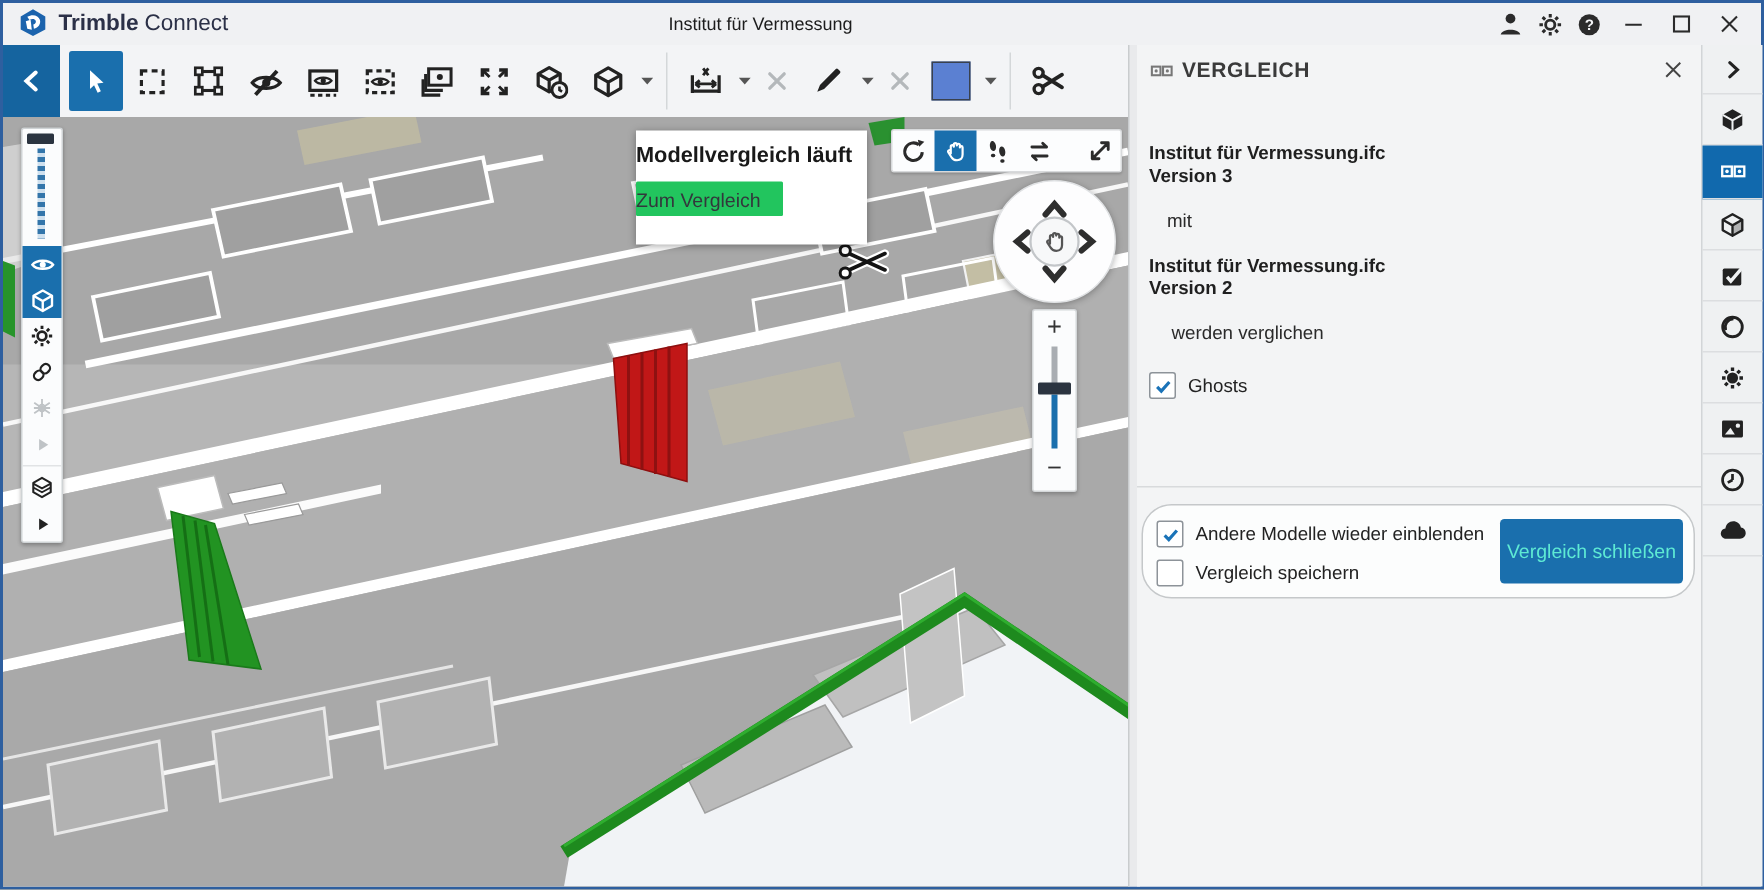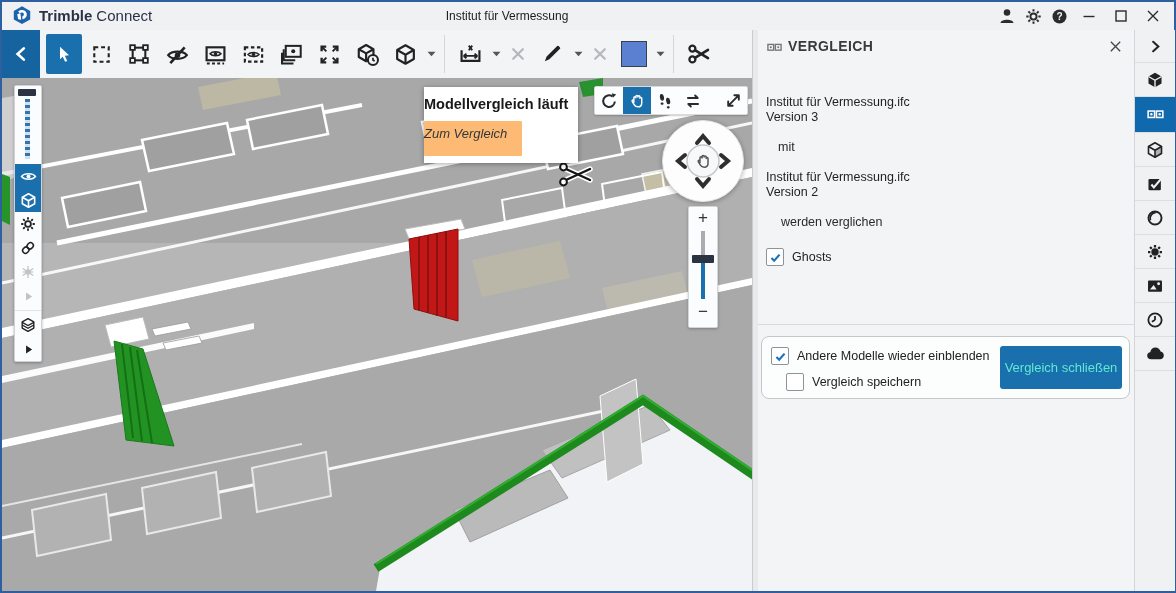--- a/index.html
+++ b/index.html
@@ -36,22 +36,22 @@
   .vslider .track{position:absolute;left:10px;top:13px;width:5px;height:60px;
       background:repeating-linear-gradient(180deg,#3375aa 0 3px,#cfe0ee 3px 6px);}
   .vbtn{width:26px;height:24px;display:flex;align-items:center;justify-content:center;color:#222;}
   .vbtn.on{background:#1a6fad;color:#fff;}
   .vbtn.off{color:#bfc3c6;}
   .vdiv{height:1px;background:#e1e3e5;margin:2px 0;}
   
   .popup{position:absolute;left:422px;top:9px;width:154px;height:76px;background:#fff;
          box-shadow:0 1px 5px rgba(0,0,0,.35);text-align:left;}
   .popup-title{margin-top:9px;font-size:14.5px;font-weight:700;color:#191919;}
-  .popup-btn{margin-top:9px;display:inline-block;width:98px;height:35px;line-height:25px;
-             background:#fdba74;color:#33373c;font-size:13px;border-radius:1px;font-style:italic;}
+  .popup-btn{margin-top:9px;display:inline-block;width:98px;height:23px;line-height:25px;
+             background:#22c55e;color:#33373c;font-size:13px;border-radius:1px;}
   
   .navbar{position:absolute;left:592px;top:8px;width:152px;height:27px;background:#fcfdfe;
           border:1px solid #d8dadc;border-radius:2px;display:flex;box-shadow:0 1px 2px rgba(0,0,0,.2);}
   .navbtn{width:28px;height:27px;display:flex;align-items:center;justify-content:center;color:#2b2b2b;}
   .navbtn.on{background:#1a6fad;color:#fff;}
   .navbtn.last{margin-left:12px;}
   
   .wheel{position:absolute;left:660px;top:42px;width:80px;height:80px;border-radius:50%;
          background:#fdfdfe;border:1px solid #e0e2e4;box-shadow:0 1px 5px rgba(0,0,0,.3);}
   
@@ -65,29 +65,29 @@
   .ztrack .zhandle{position:absolute;left:3px;top:26px;width:22px;height:8px;background:#2b3440;border-radius:1px;}
   
   .vdivider{position:absolute;left:752px;top:30px;width:6px;bottom:2px;background:#e9eaec;
             border-left:1px solid #c9ccce;border-right:1px solid #c9ccce;}
   
   .panel{position:absolute;left:758px;top:30px;width:376px;bottom:2px;background:#f3f4f5;}
   .p-head{position:absolute;left:0;top:0;right:0;height:30px;text-align:center;}
   .p-head .cmp{position:absolute;left:8px;top:9px;color:#777;}
   .p-title{position:absolute;left:30px;top:8px;font-size:14px;font-weight:700;letter-spacing:.4px;color:#3a3a3a;}
   .p-close{position:absolute;right:10px;top:7px;width:18px;height:18px;color:#444;display:flex;align-items:center;justify-content:center;}
-  .p-bold{position:absolute;left:8px;font-size:12.5px;font-weight:400;color:#1f1f1f;line-height:15px;}
+  .p-bold{position:absolute;left:8px;font-size:12.5px;font-weight:700;color:#1f1f1f;line-height:15px;}
   .p-reg{position:absolute;left:8px;font-size:12.5px;color:#2a2a2a;padding-left:12px;}
   .cbrow{position:absolute;display:flex;align-items:center;gap:8px;}
   .cbox{width:16px;height:16px;background:#fff;border:1px solid #8d9399;border-radius:2px;
         display:flex;align-items:center;justify-content:center;flex:none;}
   .cbl{font-size:12.5px;color:#222;}
   .p-div{position:absolute;left:0;right:0;top:294px;height:1px;background:#d8dadc;}
   .p-card{position:absolute;left:3px;top:306px;width:367px;height:61px;background:#fcfdfd;
-          border:1px solid #c5c8ca;border-radius:8px;}
+          border:1px solid #c5c8ca;border-radius:20px;}
   .p-btn{position:absolute;right:7px;top:9px;width:122px;height:43px;background:#1a6fad;color:#5eead4;
          border-radius:3px;font-size:13px;display:flex;align-items:center;justify-content:center;}
   
   .strip{position:absolute;left:1134px;top:30px;width:40px;bottom:2px;background:#eff1f2;border-left:1px solid #d2d5d7;}
   .sitem{height:33px;display:flex;align-items:center;justify-content:center;color:#222;
          border-bottom:1px solid #dcdee0;}
   .sitem.chev{height:32px;}
   .sitem.on{background:#1169ad;color:#fff;height:35px;}
 </style>
 </head>
@@ -631,21 +631,21 @@
     <div class="p-div"></div>
     <div class="p-card">
       <div class="cbrow" style="left:9px;top:10px;">
         <span class="cbox">
             <svg class="i" width="13" height="13" viewBox="0 0 16 16">
               <path d="M3,8.5 L6.4,12 L13,4.5" fill="none" stroke="#1a73b8" stroke-width="2.6"></path>
             </svg>
           </span>
         <span class="cbl">Andere Modelle wieder einblenden</span>
       </div>
-      <div class="cbrow" style="left:24px;top:36px;justify-content:center;">
+      <div class="cbrow" style="left:9px;top:36px;justify-content:center;">
         <span class="cbox"></span>
         <span class="cbl">Vergleich speichern</span>
       </div>
       <div class="p-btn">Vergleich schließen</div>
     </div>
   </div>
 
   <div class="strip">
     <div class="sitem chev">
         <svg class="i" width="15" height="15">

